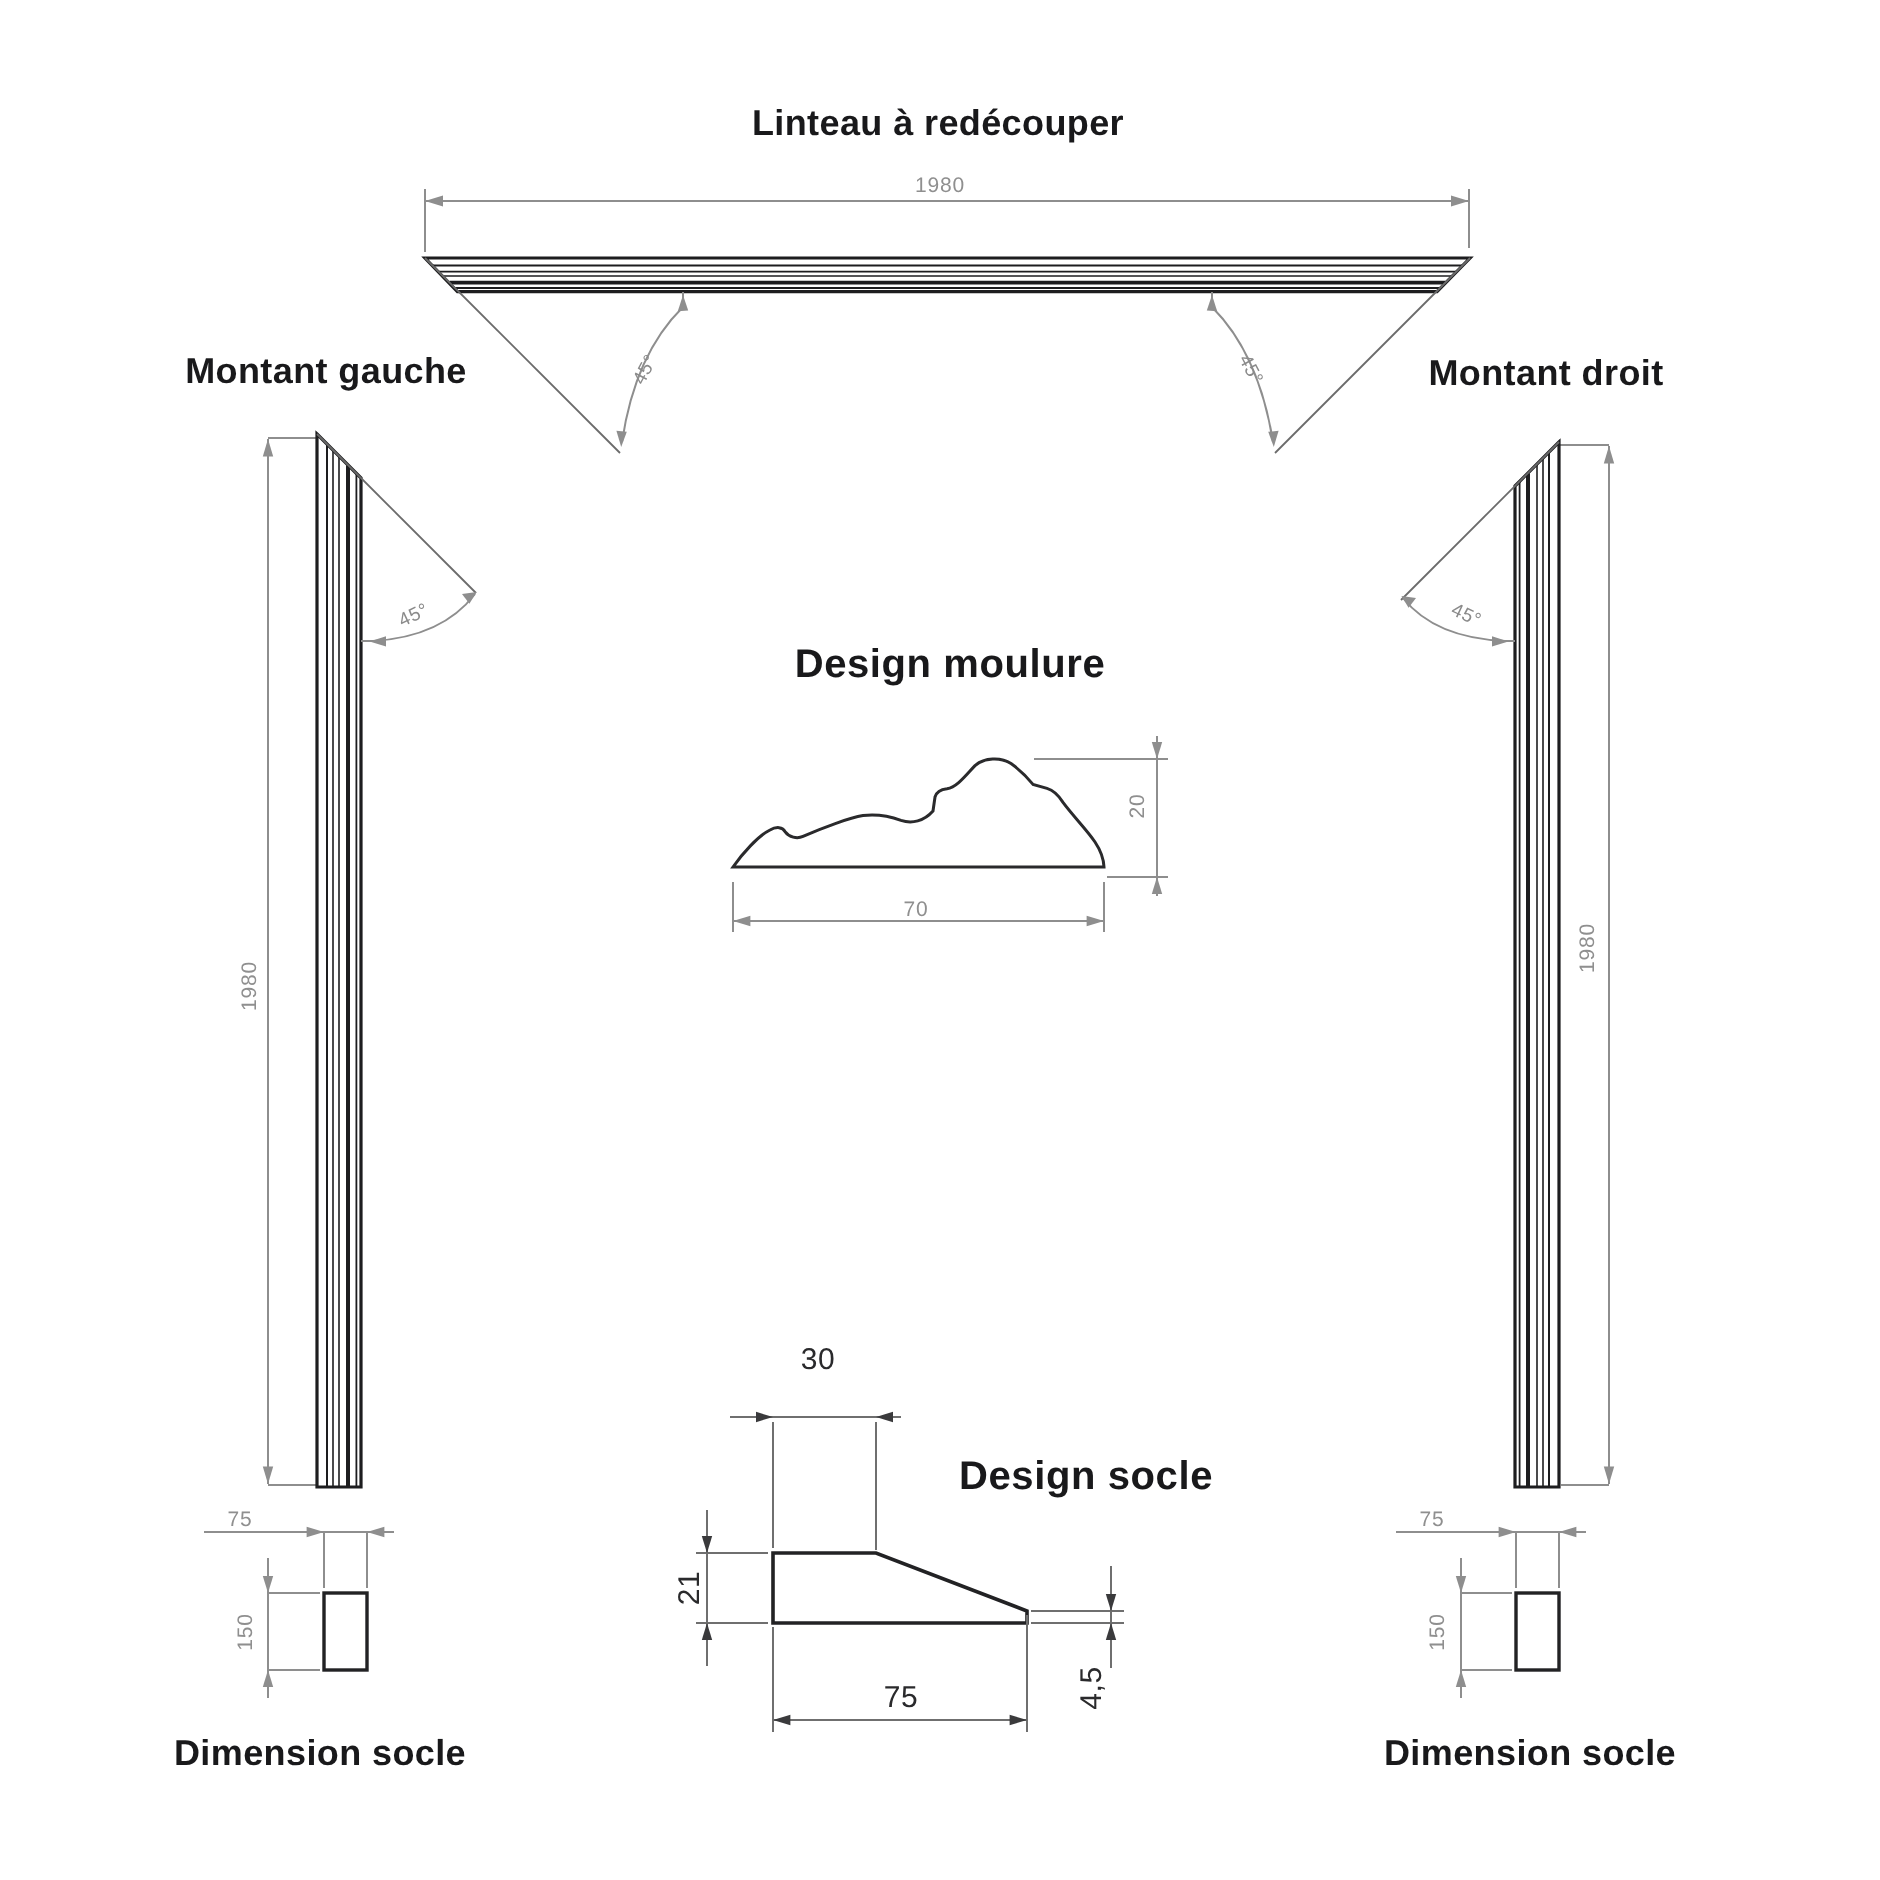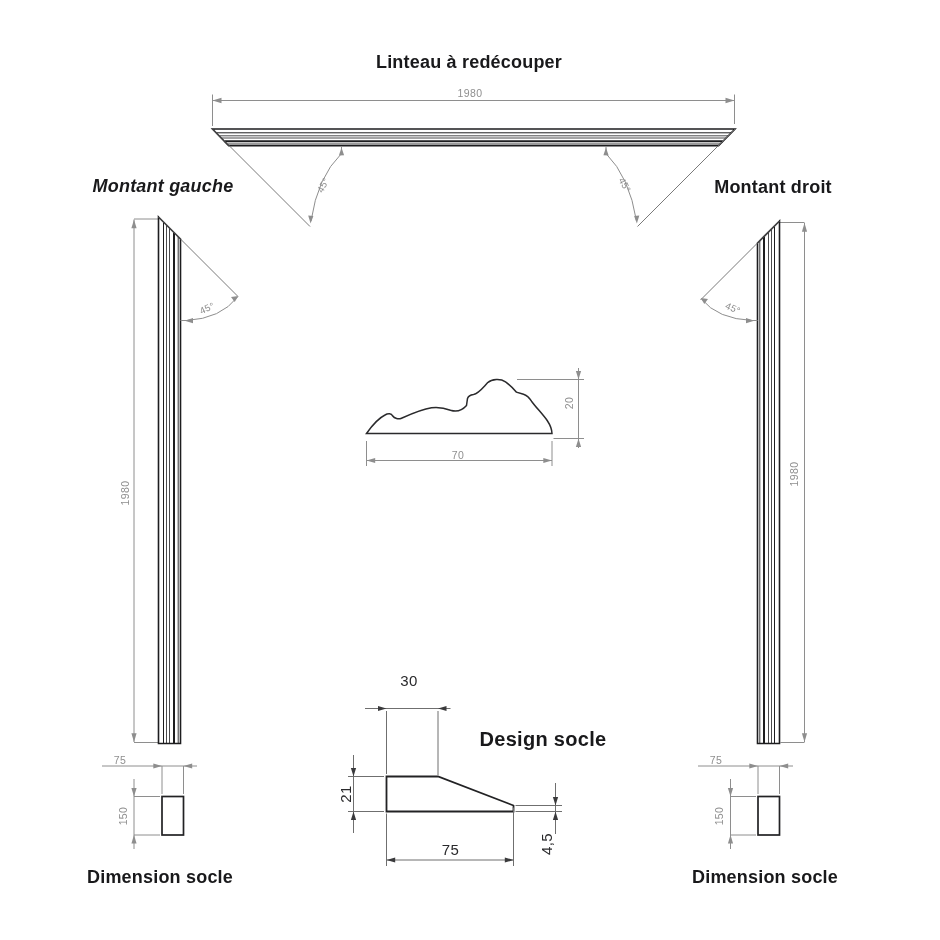--- a/index.html
+++ b/index.html
@@ -165,28 +165,29 @@
     <polygon points="730.5,835 727.9,843.5 733.1,843.5" fill="#8e8e8e"></polygon>
     <rect x="758" y="796.5" width="21.5" height="38.5" fill="#ffffff" stroke="#222224" stroke-width="1.7"></rect>
   </g>
 </svg>
 
   <div class="txt t-label" style="left:469px;top:62px;">Linteau à redécouper</div>
   <div class="txt t-dim" style="left:470px;top:92.5px;">1980</div>
   <div class="txt t-ang" style="left:322.5px;top:185px;transform:translate(-50%,-50%) rotate(-62deg);">45°</div>
   <div class="txt t-ang" style="left:624.5px;top:185px;transform:translate(-50%,-50%) rotate(62deg);">45°</div>
 
-  <div class="txt t-label" style="left:163px;top:186px;font-style:italic;">Montant gauche</div>
+  <div class="txt t-label" style="left:163px;top:186px;">Montant gauche</div>
   <div class="txt t-dim r90" style="left:125px;top:493px;">1980</div>
   <div class="txt t-ang" style="left:207px;top:308px;transform:translate(-50%,-50%) rotate(-25deg);">45°</div>
 
   <div class="txt t-label" style="left:773px;top:187px;">Montant droit</div>
   <div class="txt t-dim r90" style="left:794px;top:474px;">1980</div>
   <div class="txt t-ang" style="left:733px;top:308px;transform:translate(-50%,-50%) rotate(25deg);">45°</div>
 
+  <div class="txt t-big" style="left:475px;top:333px;">Design moulure</div>
   <div class="txt t-dim" style="left:458px;top:455px;">70</div>
   <div class="txt t-dim r90" style="left:569px;top:403px;">20</div>
 
   <div class="txt t-big" style="left:543px;top:739px;">Design socle</div>
   <div class="txt t-dimd" style="left:409px;top:680px;">30</div>
   <div class="txt t-dimd r90" style="left:344.5px;top:794px;">21</div>
   <div class="txt t-dimd" style="left:450.5px;top:849px;">75</div>
   <div class="txt t-dimd r90" style="left:546px;top:843.5px;">4,5</div>
 
   <div class="txt t-label" style="left:160px;top:877px;">Dimension socle</div>

